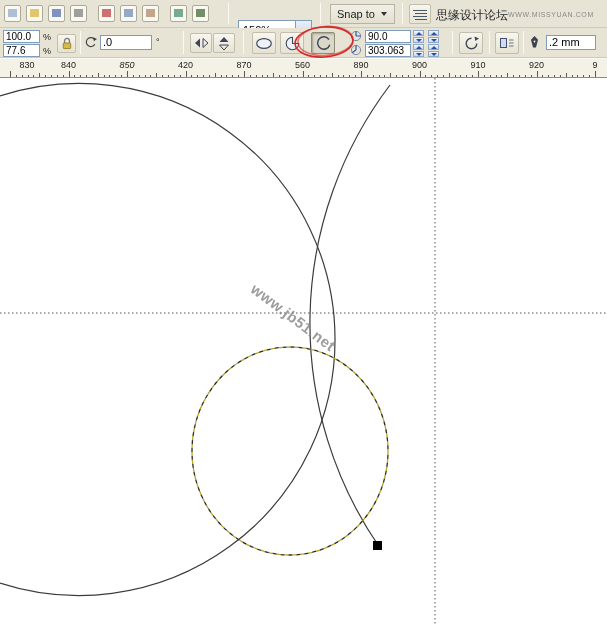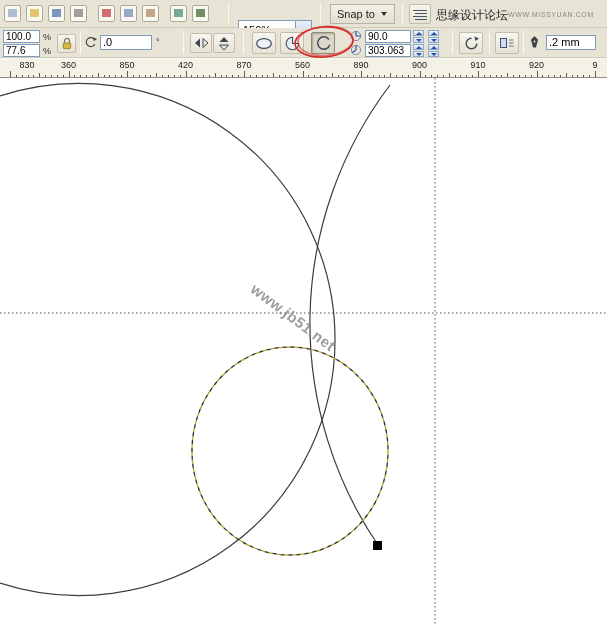--- a/index.html
+++ b/index.html
@@ -243,32 +243,32 @@
       <i class="tick" style="left: 10px; height: 6px;"></i>
       <i class="tick" style="left: 15.85px; height: 2.5px;"></i>
       <i class="tick" style="left: 21.7px; height: 2.5px;"></i>
       <i class="tick" style="left: 27.55px; height: 2.5px;"></i>
       <i class="tick" style="left: 33.4px; height: 2.5px;"></i>
       <i class="tick" style="left: 39.25px; height: 4px;"></i>
       <i class="tick" style="left: 45.1px; height: 2.5px;"></i>
       <i class="tick" style="left: 50.95px; height: 2.5px;"></i>
       <i class="tick" style="left: 56.8px; height: 2.5px;"></i>
       <i class="tick" style="left: 62.65px; height: 2.5px;"></i>
-      <span class="ruler-label" style="left: 68.5px;">360</span>
+      <span class="ruler-label" style="left: 68.5px;">840</span>
       <i class="tick" style="left: 68.5px; height: 6px;"></i>
       <i class="tick" style="left: 74.35px; height: 2.5px;"></i>
       <i class="tick" style="left: 80.2px; height: 2.5px;"></i>
       <i class="tick" style="left: 86.05px; height: 2.5px;"></i>
       <i class="tick" style="left: 91.9px; height: 2.5px;"></i>
       <i class="tick" style="left: 97.75px; height: 4px;"></i>
       <i class="tick" style="left: 103.6px; height: 2.5px;"></i>
       <i class="tick" style="left: 109.45px; height: 2.5px;"></i>
       <i class="tick" style="left: 115.3px; height: 2.5px;"></i>
       <i class="tick" style="left: 121.15px; height: 2.5px;"></i>
-      <span class="ruler-label" style="left: 127px;">850</span>
+      <span class="ruler-label" style="left: 127px; font-style: italic;">850</span>
       <i class="tick" style="left: 127px; height: 6px;"></i>
       <i class="tick" style="left: 132.85px; height: 2.5px;"></i>
       <i class="tick" style="left: 138.7px; height: 2.5px;"></i>
       <i class="tick" style="left: 144.55px; height: 2.5px;"></i>
       <i class="tick" style="left: 150.4px; height: 2.5px;"></i>
       <i class="tick" style="left: 156.25px; height: 4px;"></i>
       <i class="tick" style="left: 162.1px; height: 2.5px;"></i>
       <i class="tick" style="left: 167.95px; height: 2.5px;"></i>
       <i class="tick" style="left: 173.8px; height: 2.5px;"></i>
       <i class="tick" style="left: 179.65px; height: 2.5px;"></i>

